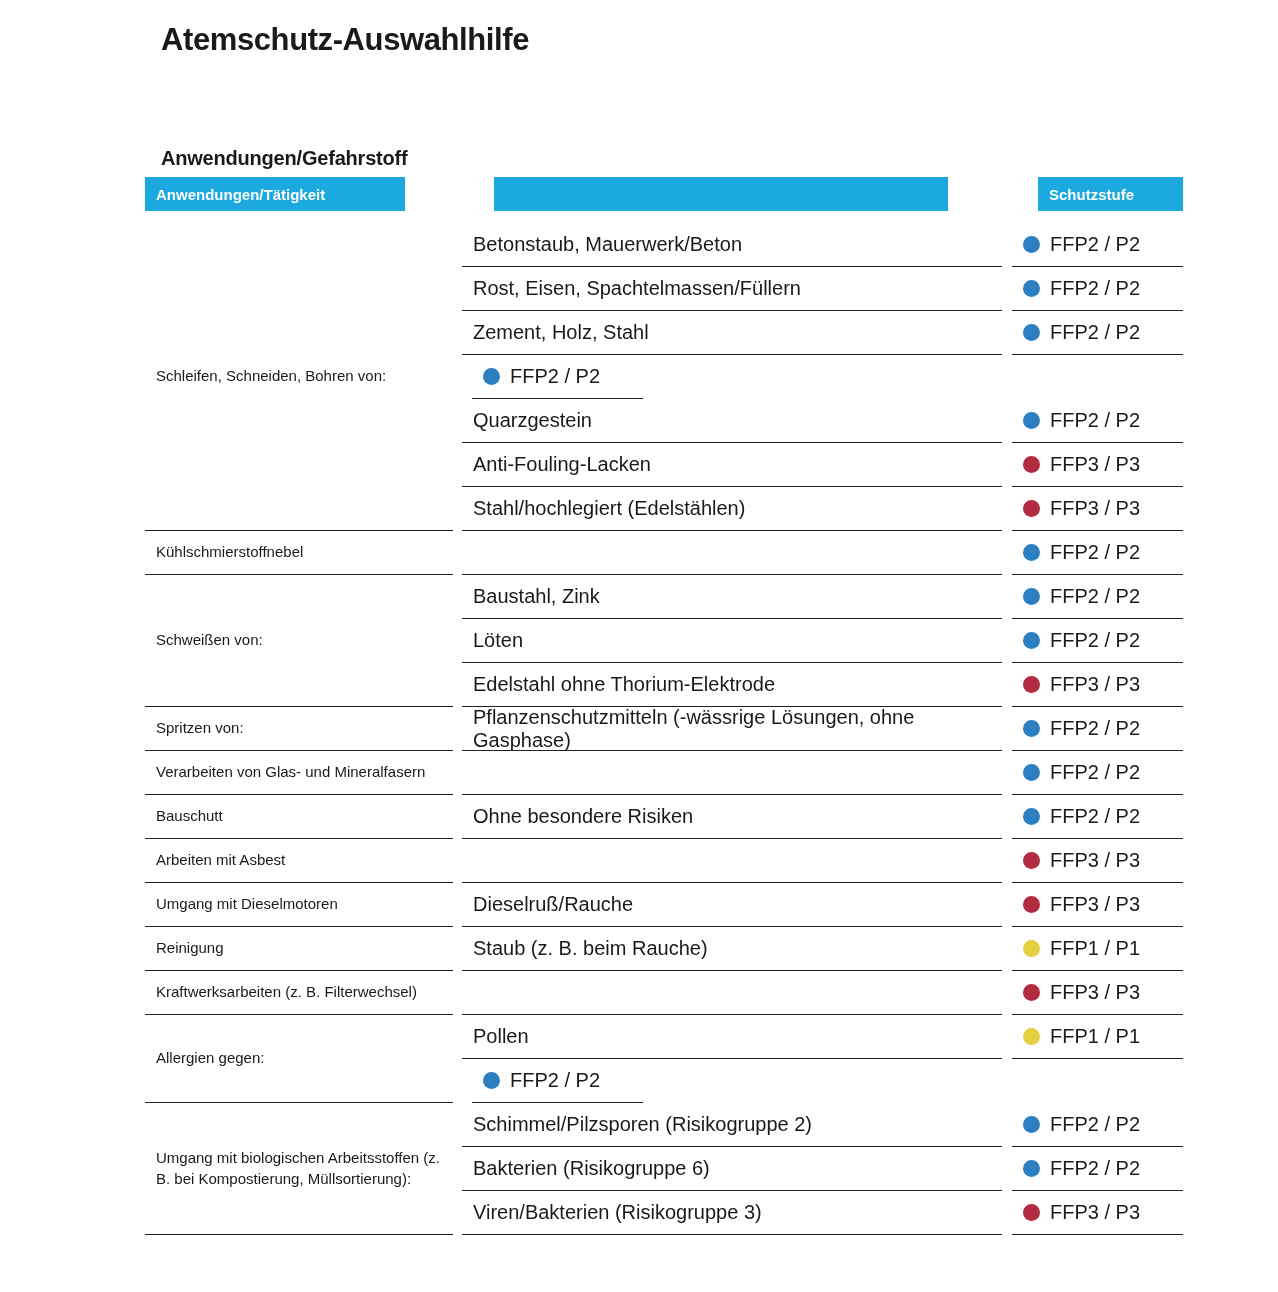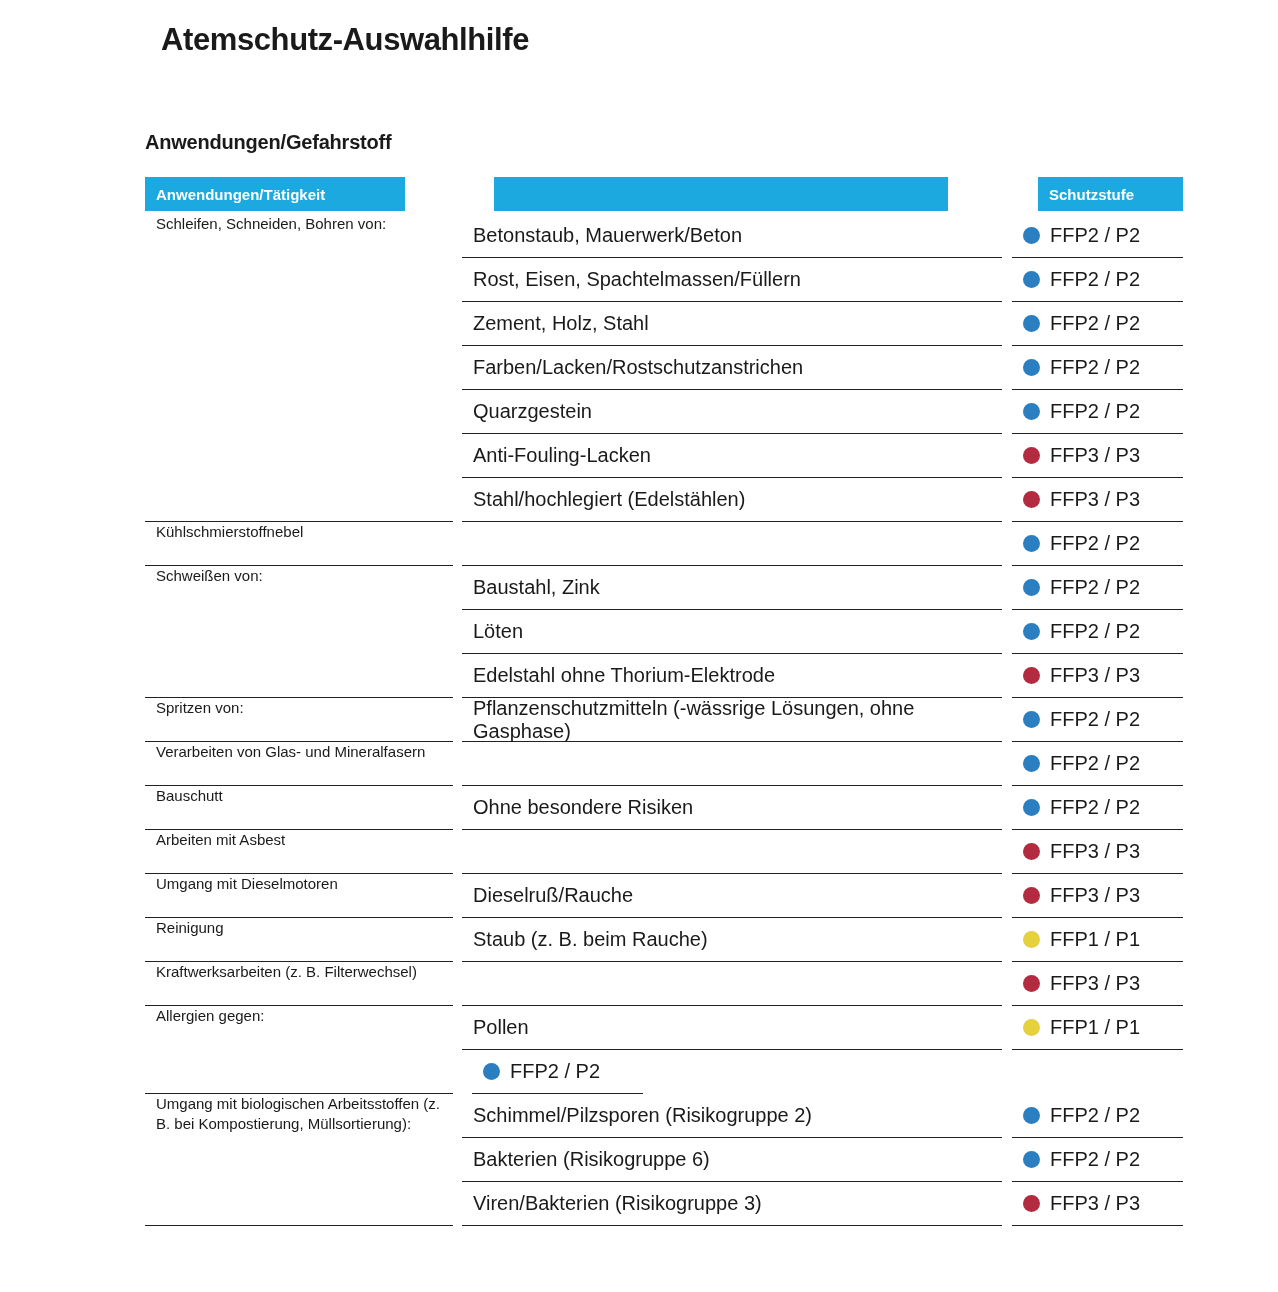--- a/index.html
+++ b/index.html
@@ -24,48 +24,49 @@
     letter-spacing: -0.4px;
     margin: 0;
   }
   .section-title {
     position: absolute;
     left: 145px;
     top: 131px;
     font-size: 20px;
     font-weight: bold;
     letter-spacing: -0.2px;
-    margin: 0;
+    margin: 16px;
   }
   .table {
     position: absolute;
     left: 145px;
     top: 177px;
     width: 1038px;
   }
-  .thead { display: flex; height: 34px; margin-bottom: 3px; gap: 40px; }
+  .thead { display: flex; height: 34px; margin-bottom: 12px; gap: 40px; }
   .hcell {
     background: var(--header-bg, #1BA9E0);
     color: #ffffff;
     font-weight: bold;
     font-size: 15px;
     display: flex;
     align-items: center;
     padding-left: 11px;
   }
   .col1 { width: 308px; }
   .col2 { width: 540px; }
   .col3 { width: 171px; }
   .gap-a { width: 9px; flex: none; }
   .gap-b { width: 10px; flex: none; }
   .group { display: flex; }
   .gcell {
     width: 308px;
     border-bottom: 1px solid var(--border, #222222);
     display: flex;
+    align-items: center;
     padding-left: 11px;
     font-size: 15px;
     line-height: 1.35;
   }
   .gcell .glabel { padding-right: 6px; }
   .group-rows { display: flex; flex-direction: column; }
   .row { display: flex; height: 44px; }
   .cell {
     border-bottom: 1px solid var(--border, #222222);
     display: flex;
@@ -131,23 +132,20 @@
               <div class="cell col2">
                 <span>Zement, Holz, Stahl</span>
               </div>
               <div class="gap-b"></div>
               <div class="cell col3">
                 <span class="dot dot--blue"></span>
                 <span>FFP2 / P2</span>
               </div>
             </div>
             <div class="row">
-              <div class="cell col2">
-                <span>Farben/Lacken/Rostschutzanstrichen</span>
-              </div>
               <div class="gap-b"></div>
               <div class="cell col3">
                 <span class="dot dot--blue"></span>
                 <span>FFP2 / P2</span>
               </div>
             </div>
             <div class="row">
               <div class="cell col2">
                 <span>Quarzgestein</span>
               </div>

